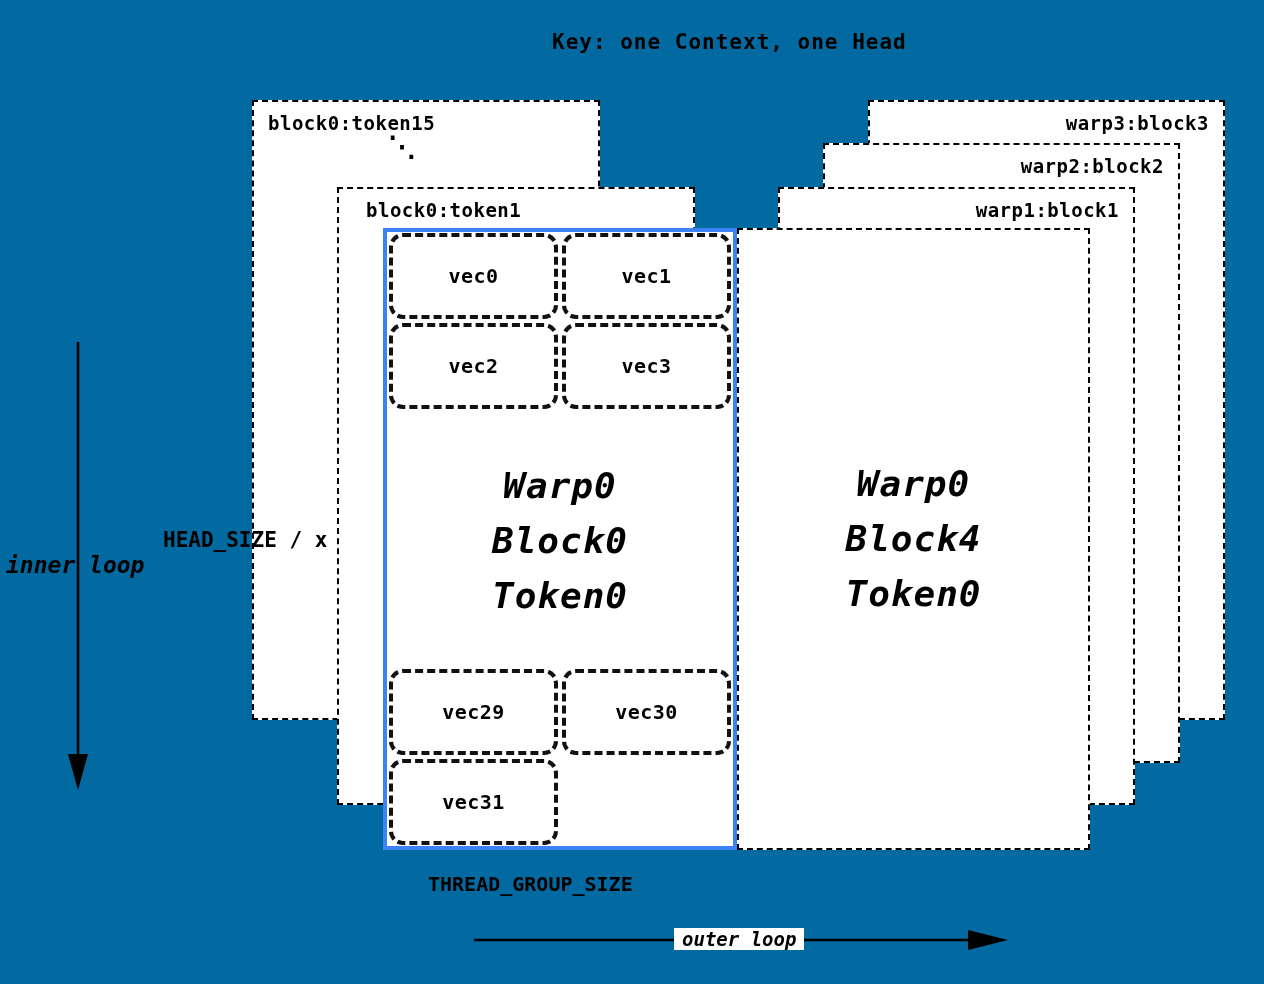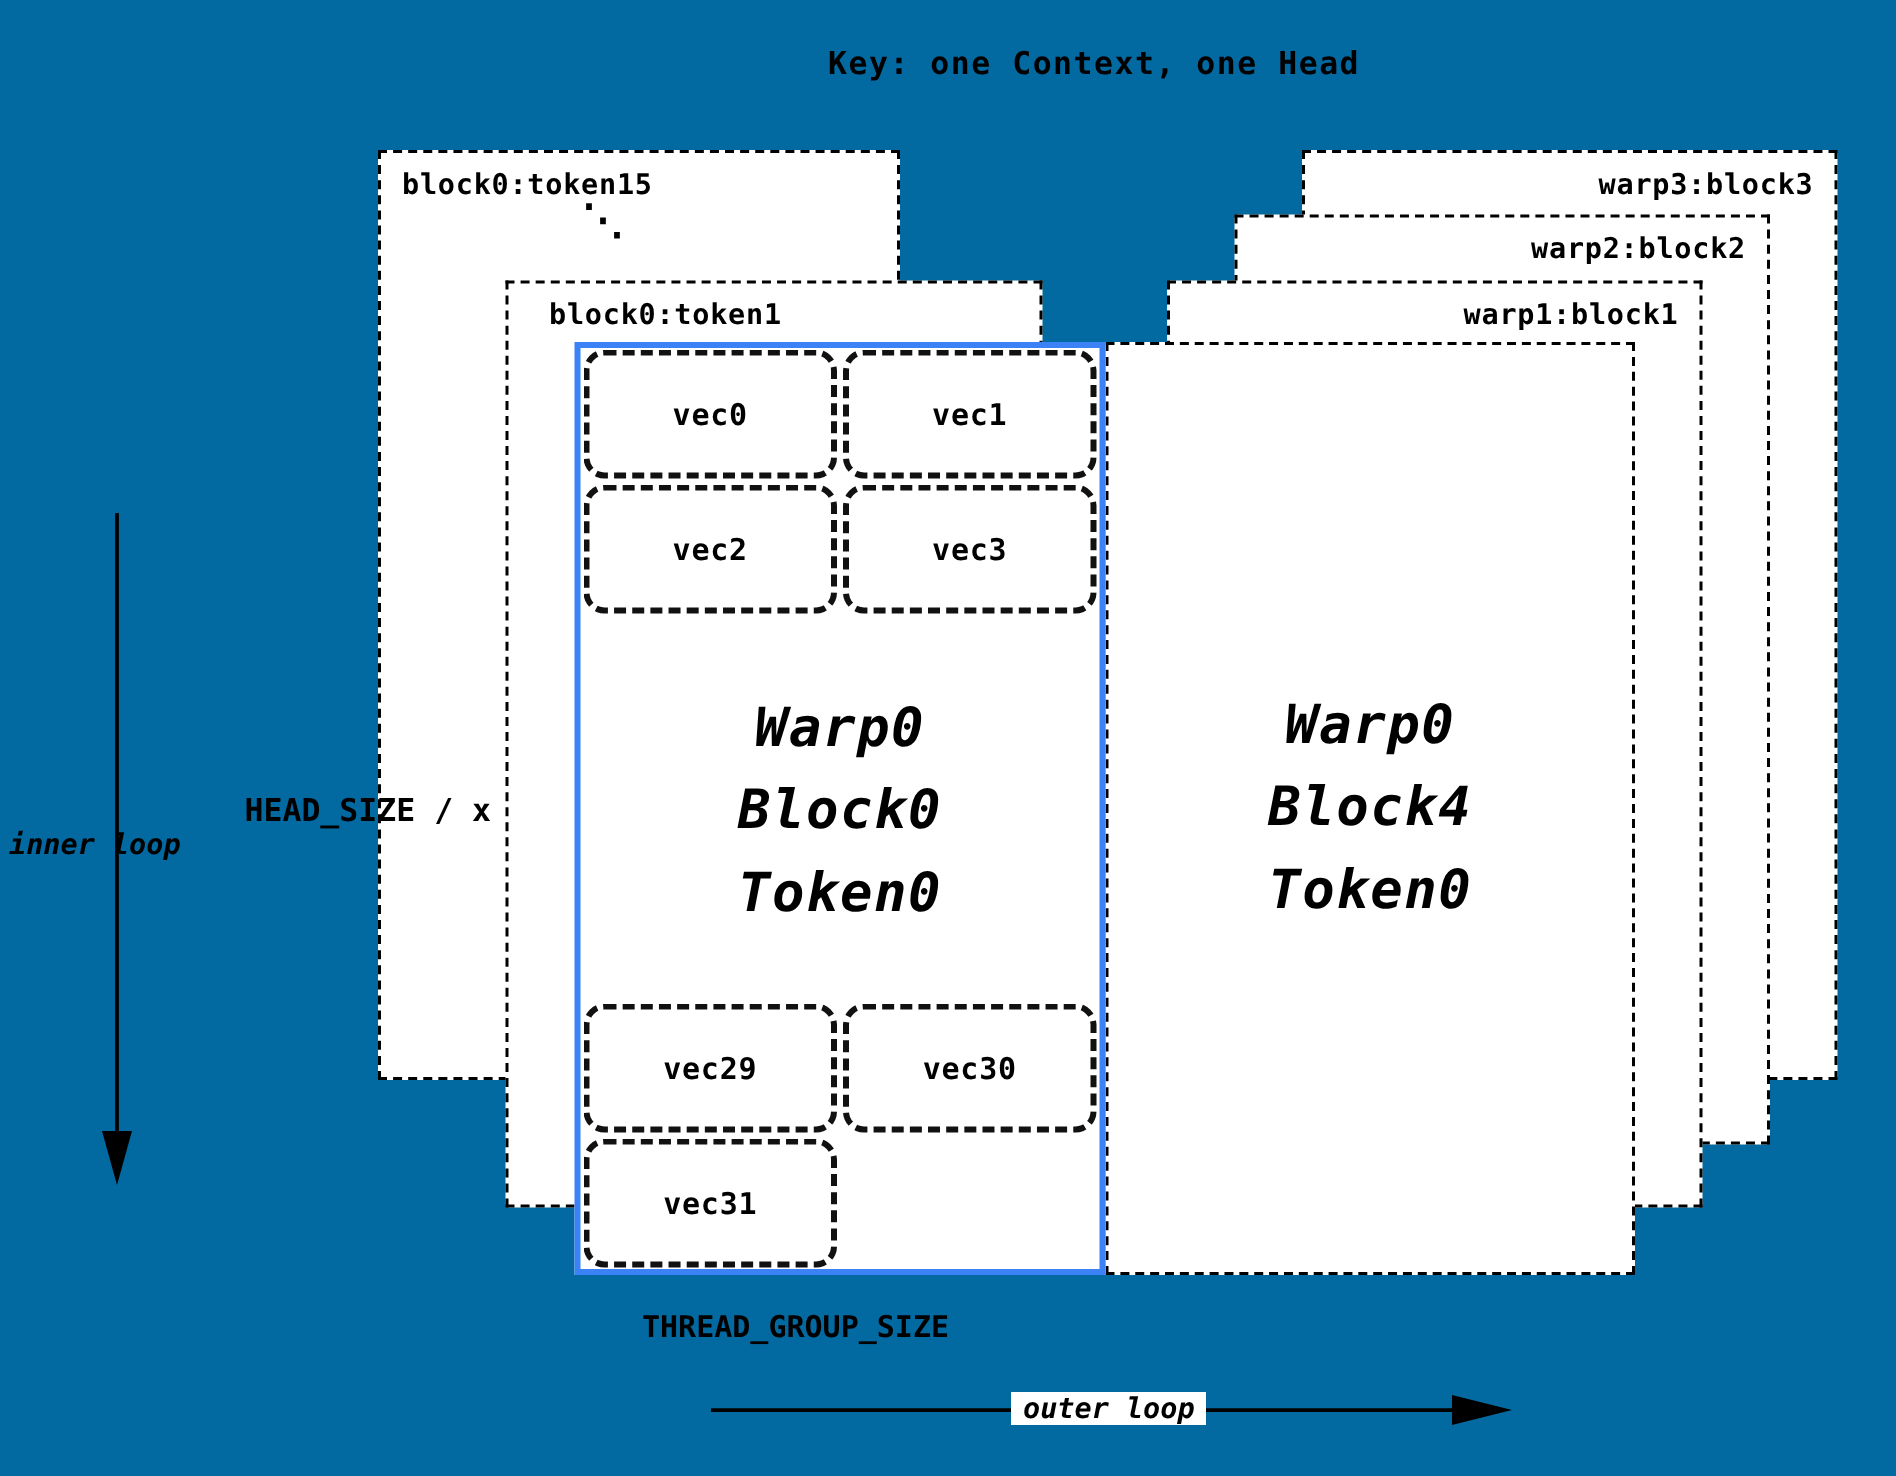--- a/index.html
+++ b/index.html
@@ -136,21 +136,21 @@
       <div class="vec-cell">vec30</div>
       <div class="vec-cell">vec31</div>
     </div>
   </div>
 
   <svg class="abs" style="left:58px;top:338px;z-index:6;" width="44" height="456" viewBox="0 0 44 456">
     <line x1="20" y1="4" x2="20" y2="420" stroke="#000" stroke-width="2.5"></line>
     <polygon points="10,416 30,416 20,452" fill="#000"></polygon>
   </svg>
 
-  <div class="side-label mono-bold-italic" style="left:6px;top:552px;font-size:19px;z-index:6;">inner loop</div>
+  <div class="side-label mono-bold-italic" style="left:6px;top:552px;font-size:23px;z-index:6;">inner loop</div>
 
   <div class="side-label" style="left:163px;top:528px;font-size:21px;z-index:6;">HEAD_SIZE / x</div>
 
   <div class="side-label" style="left:428px;top:872px;font-size:20px;z-index:6;">THREAD_GROUP_SIZE</div>
 
   <svg class="abs" style="left:470px;top:918px;z-index:6;" width="545" height="44" viewBox="0 0 545 44">
     <line x1="4" y1="22" x2="502" y2="22" stroke="#000" stroke-width="2.5"></line>
     <polygon points="498,12 498,32 538,22" fill="#000"></polygon>
   </svg>
 

